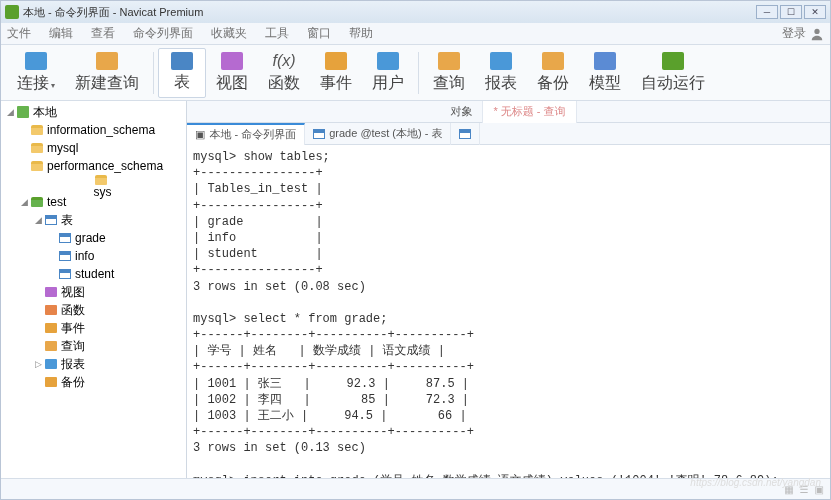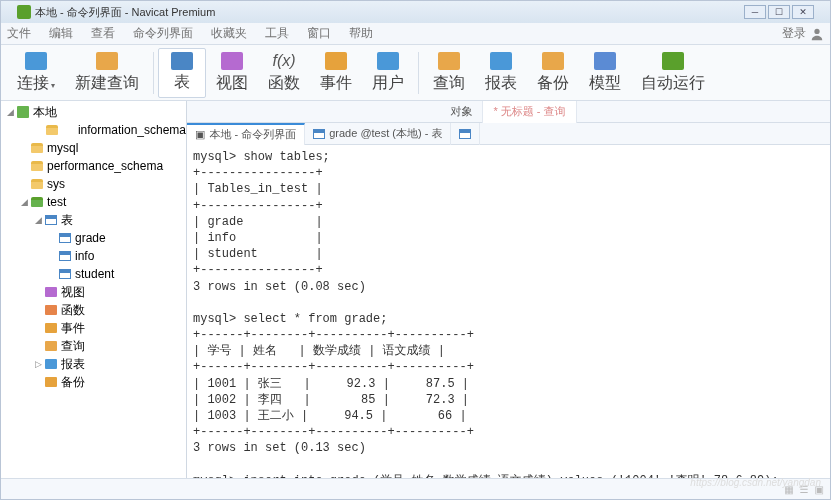--- a/index.html
+++ b/index.html
@@ -1,17 +1,17 @@
 <!DOCTYPE html>
 <html><head>
 <meta charset="utf-8">
 <style>
 * { margin: 0; padding: 0; box-sizing: border-box; font-family: "Microsoft YaHei", SimSun, sans-serif; }
 body { width: 831px; height: 500px; background: #fff; font-size: 12px; overflow: hidden; border: 1px solid #b9c5d6; }
-.titlebar { height: 22px; background: linear-gradient(#e8f0f8,#d8e4f0); display: flex; align-items: center; padding: 0 16px; justify-content: center; }
+.titlebar { height: 22px; background: linear-gradient(#e8f0f8,#d8e4f0); display: flex; align-items: center; padding: 0 4px; justify-content: center; }
 .titlebar .ico { width: 14px; height: 14px; background: #5aa02c; border-radius: 2px; margin-right: 4px; }
 .titlebar .title { flex: 1; color: #333; font-size: 11px; }
 .winbtns { display: flex; gap: 2px; }
 .winbtn { width: 22px; height: 14px; border: 1px solid #9bb0ca; background: #e6eef8; display: flex; align-items: center; justify-content: center; font-size: 9px; color: #445; }
 .menubar { height: 22px; background: #f4f7fb; display: flex; align-items: center; padding: 0 6px; gap: 18px; border-bottom: 1px solid #d6dee8; }
 .menubar span { color: #737373; font-size: 12px; }
 .menubar .right { margin-left: auto; display: flex; align-items: center; gap: 4px; }
 .toolbar { height: 56px; background: #f8fafc; display: flex; align-items: center; padding: 0 6px; border-bottom: 1px solid #d6dee8; }
 .tbtn { display: flex; flex-direction: column; align-items: center; justify-content: center; padding: 4px 10px; min-width: 48px; height: 50px; }
 .tbtn.active { background: #fff; border: 1px solid #cbd6e4; border-radius: 2px; }
@@ -150,42 +150,42 @@
 <div class="body">
   <div class="sidebar">
     <div class="tree" id="tree">
         <div class="tnode" style="padding-left: 4px;">
           <span class="tw">◢</span>
           <span class="tic">
             <span class="conn-ico"></span>
           </span>
           <span>本地</span>
         </div>
-        <div class="tnode" style="padding-left: 18px; justify-content: space-between;">
+        <div class="tnode" style="padding-left: 18px;">
           <span class="tw"></span>
           <span class="tic">
             <span class="db-ico"></span>
           </span>
           <span>information_schema</span>
         </div>
         <div class="tnode" style="padding-left: 18px;">
           <span class="tw"></span>
           <span class="tic">
             <span class="db-ico"></span>
           </span>
           <span>mysql</span>
         </div>
         <div class="tnode" style="padding-left: 18px;">
           <span class="tw"></span>
           <span class="tic">
             <span class="db-ico"></span>
           </span>
           <span>performance_schema</span>
         </div>
-        <div class="tnode" style="padding-left: 18px;">
+        <div class="tnode" style="padding-left: 18px; flex-direction: column;">
           <span class="tw"></span>
           <span class="tic">
             <span class="db-ico"></span>
           </span>
           <span>sys</span>
         </div>
         <div class="tnode" style="padding-left: 18px;">
           <span class="tw">◢</span>
           <span class="tic">
             <span class="db-ico" style="background:#66b34e;border-top-color:#5aa02c"></span>

